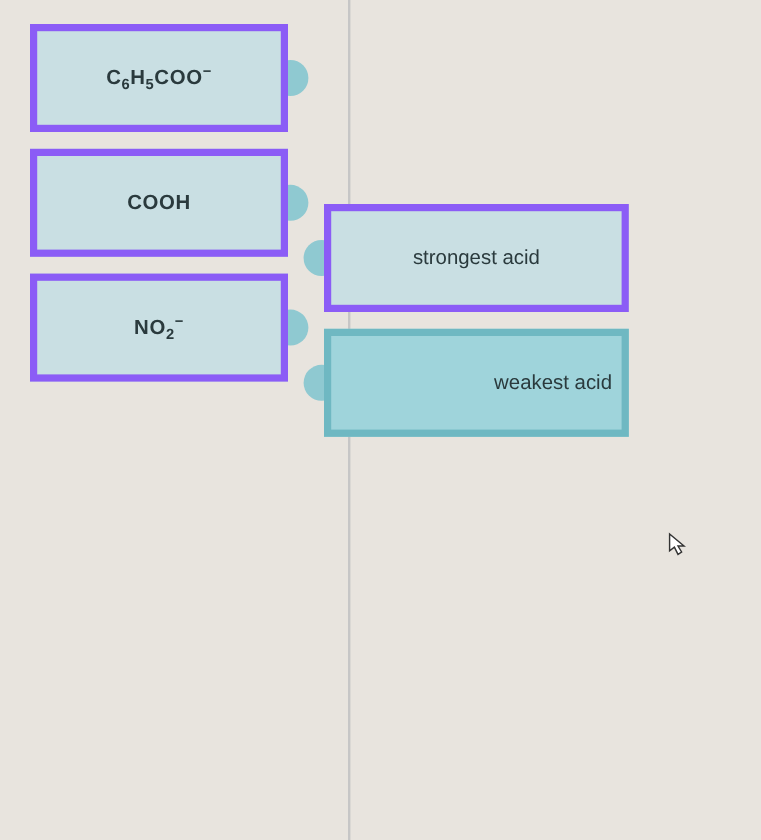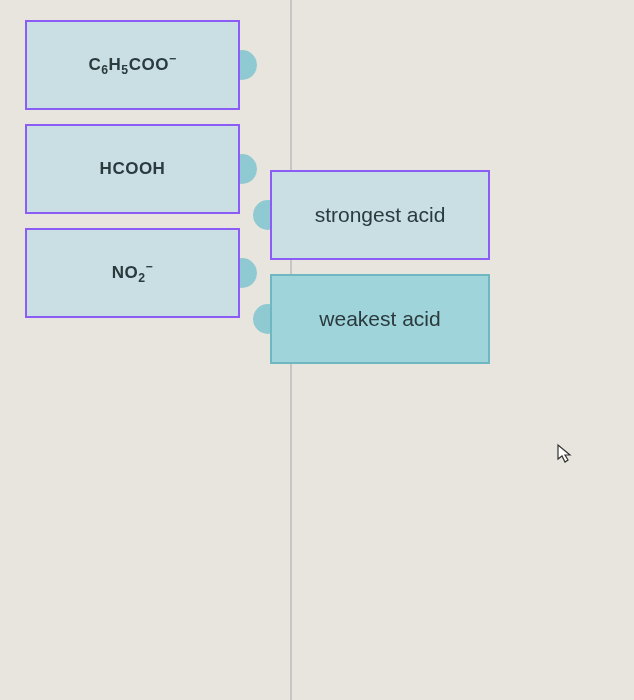--- a/index.html
+++ b/index.html
@@ -34,40 +34,41 @@
     }
     .tile-wrap {
       position: relative;
       display: flex;
       align-items: center;
     }
     .tile {
       width: 215px;
       height: 90px;
       background: #c9dfe3;
-      border: 2px solid #8b5cf6;
+      border: 6px solid #8b5cf6;
       display: flex;
       align-items: center;
       justify-content: center;
       font-size: 17px;
       font-weight: bold;
       color: #2a3a3d;
       text-align: center;
       padding: 4px 8px;
       position: relative;
       z-index: 2;
     }
     .tile.right-tile {
-      width: 220px;
+      width: 254px;
       font-weight: normal;
-      font-size: 21px;
+      font-size: 17px;
     }
     .tile.highlighted {
       background: #9fd4db;
       border-color: #6fb8c2;
+      justify-content: flex-end;
     }
     .connector {
       width: 30px;
       height: 30px;
       background: #8fc9d1;
       border-radius: 50%;
       position: absolute;
       z-index: 1;
     }
     .connector.right-side {
@@ -113,21 +114,21 @@
   <div class="left-col">
 
   <div class="tile-wrap">
         <div class="tile">
           <span class="formula">C<sub>6</sub>H<sub>5</sub>COO<sup>−</sup></span>
         </div>
         <div class="connector right-side"></div>
       </div>
       <div class="tile-wrap">
         <div class="tile">
-          <span class="formula">HCOOH</span>
+          <span class="formula">COOH</span>
         </div>
         <div class="connector right-side"></div>
       </div>
       <div class="tile-wrap">
         <div class="tile">
           <span class="formula">NO<sub>2</sub><sup>−</sup></span>
         </div>
         <div class="connector right-side"></div>
       </div>
     </div>

